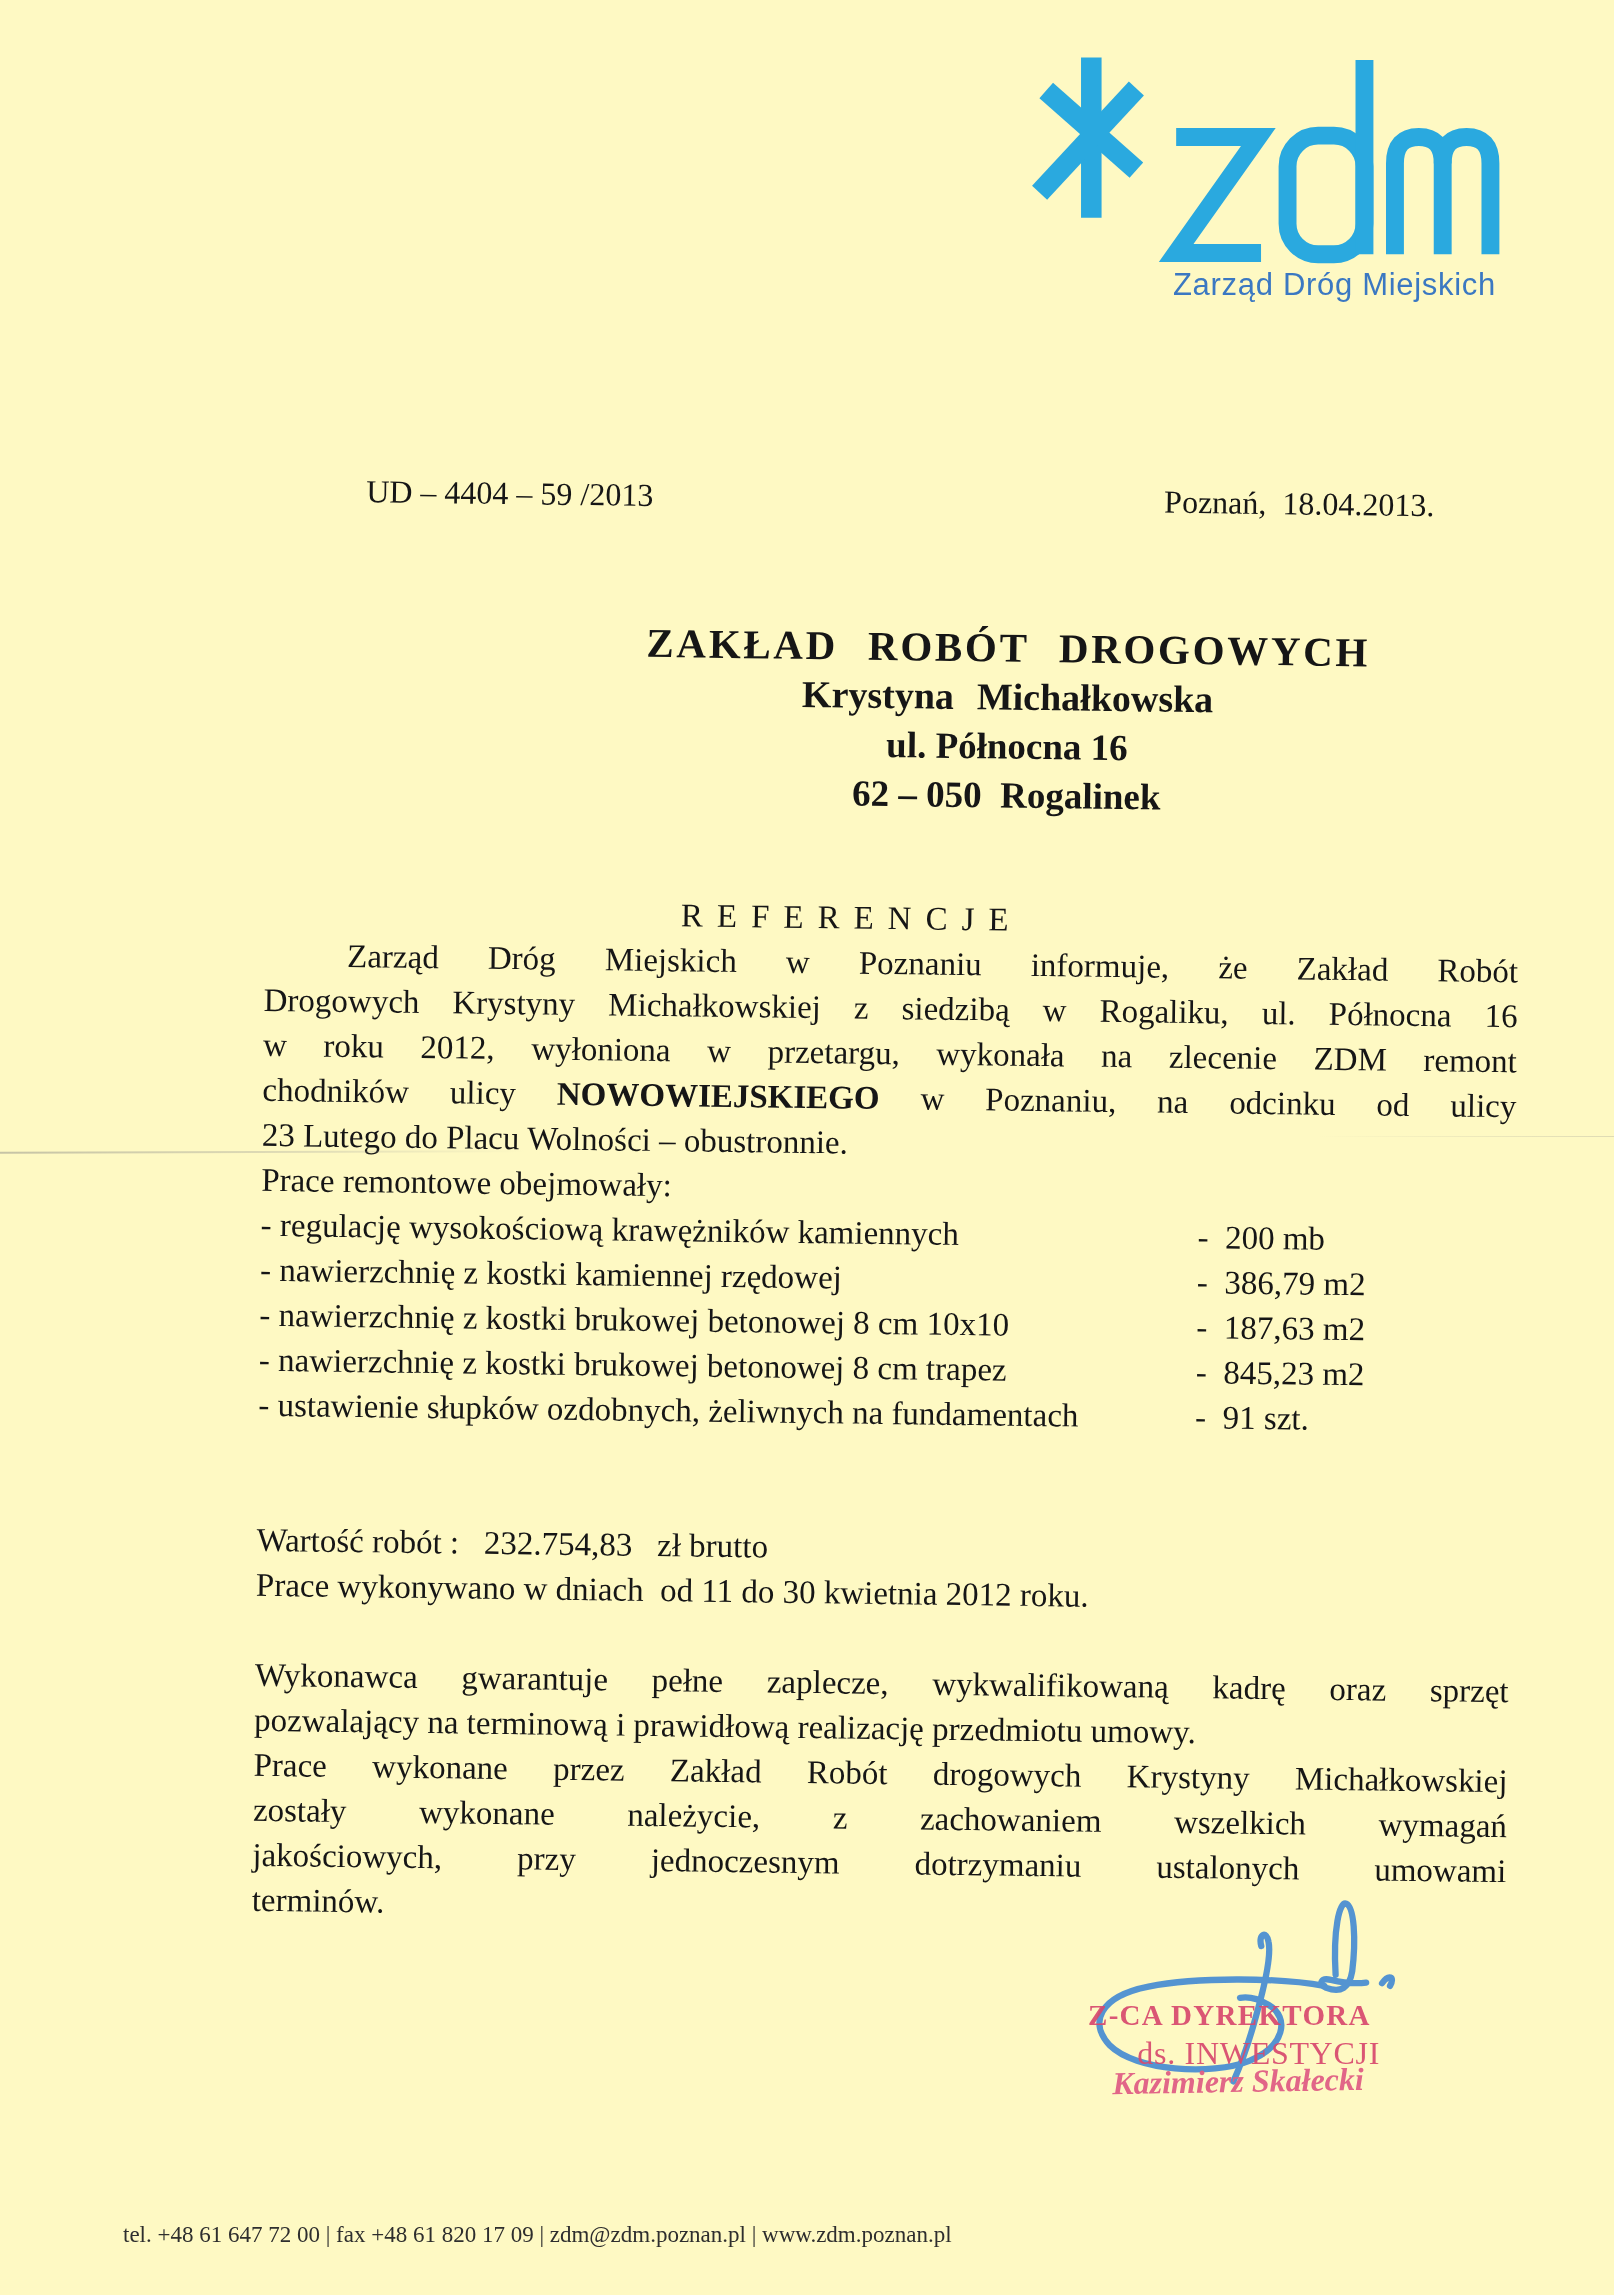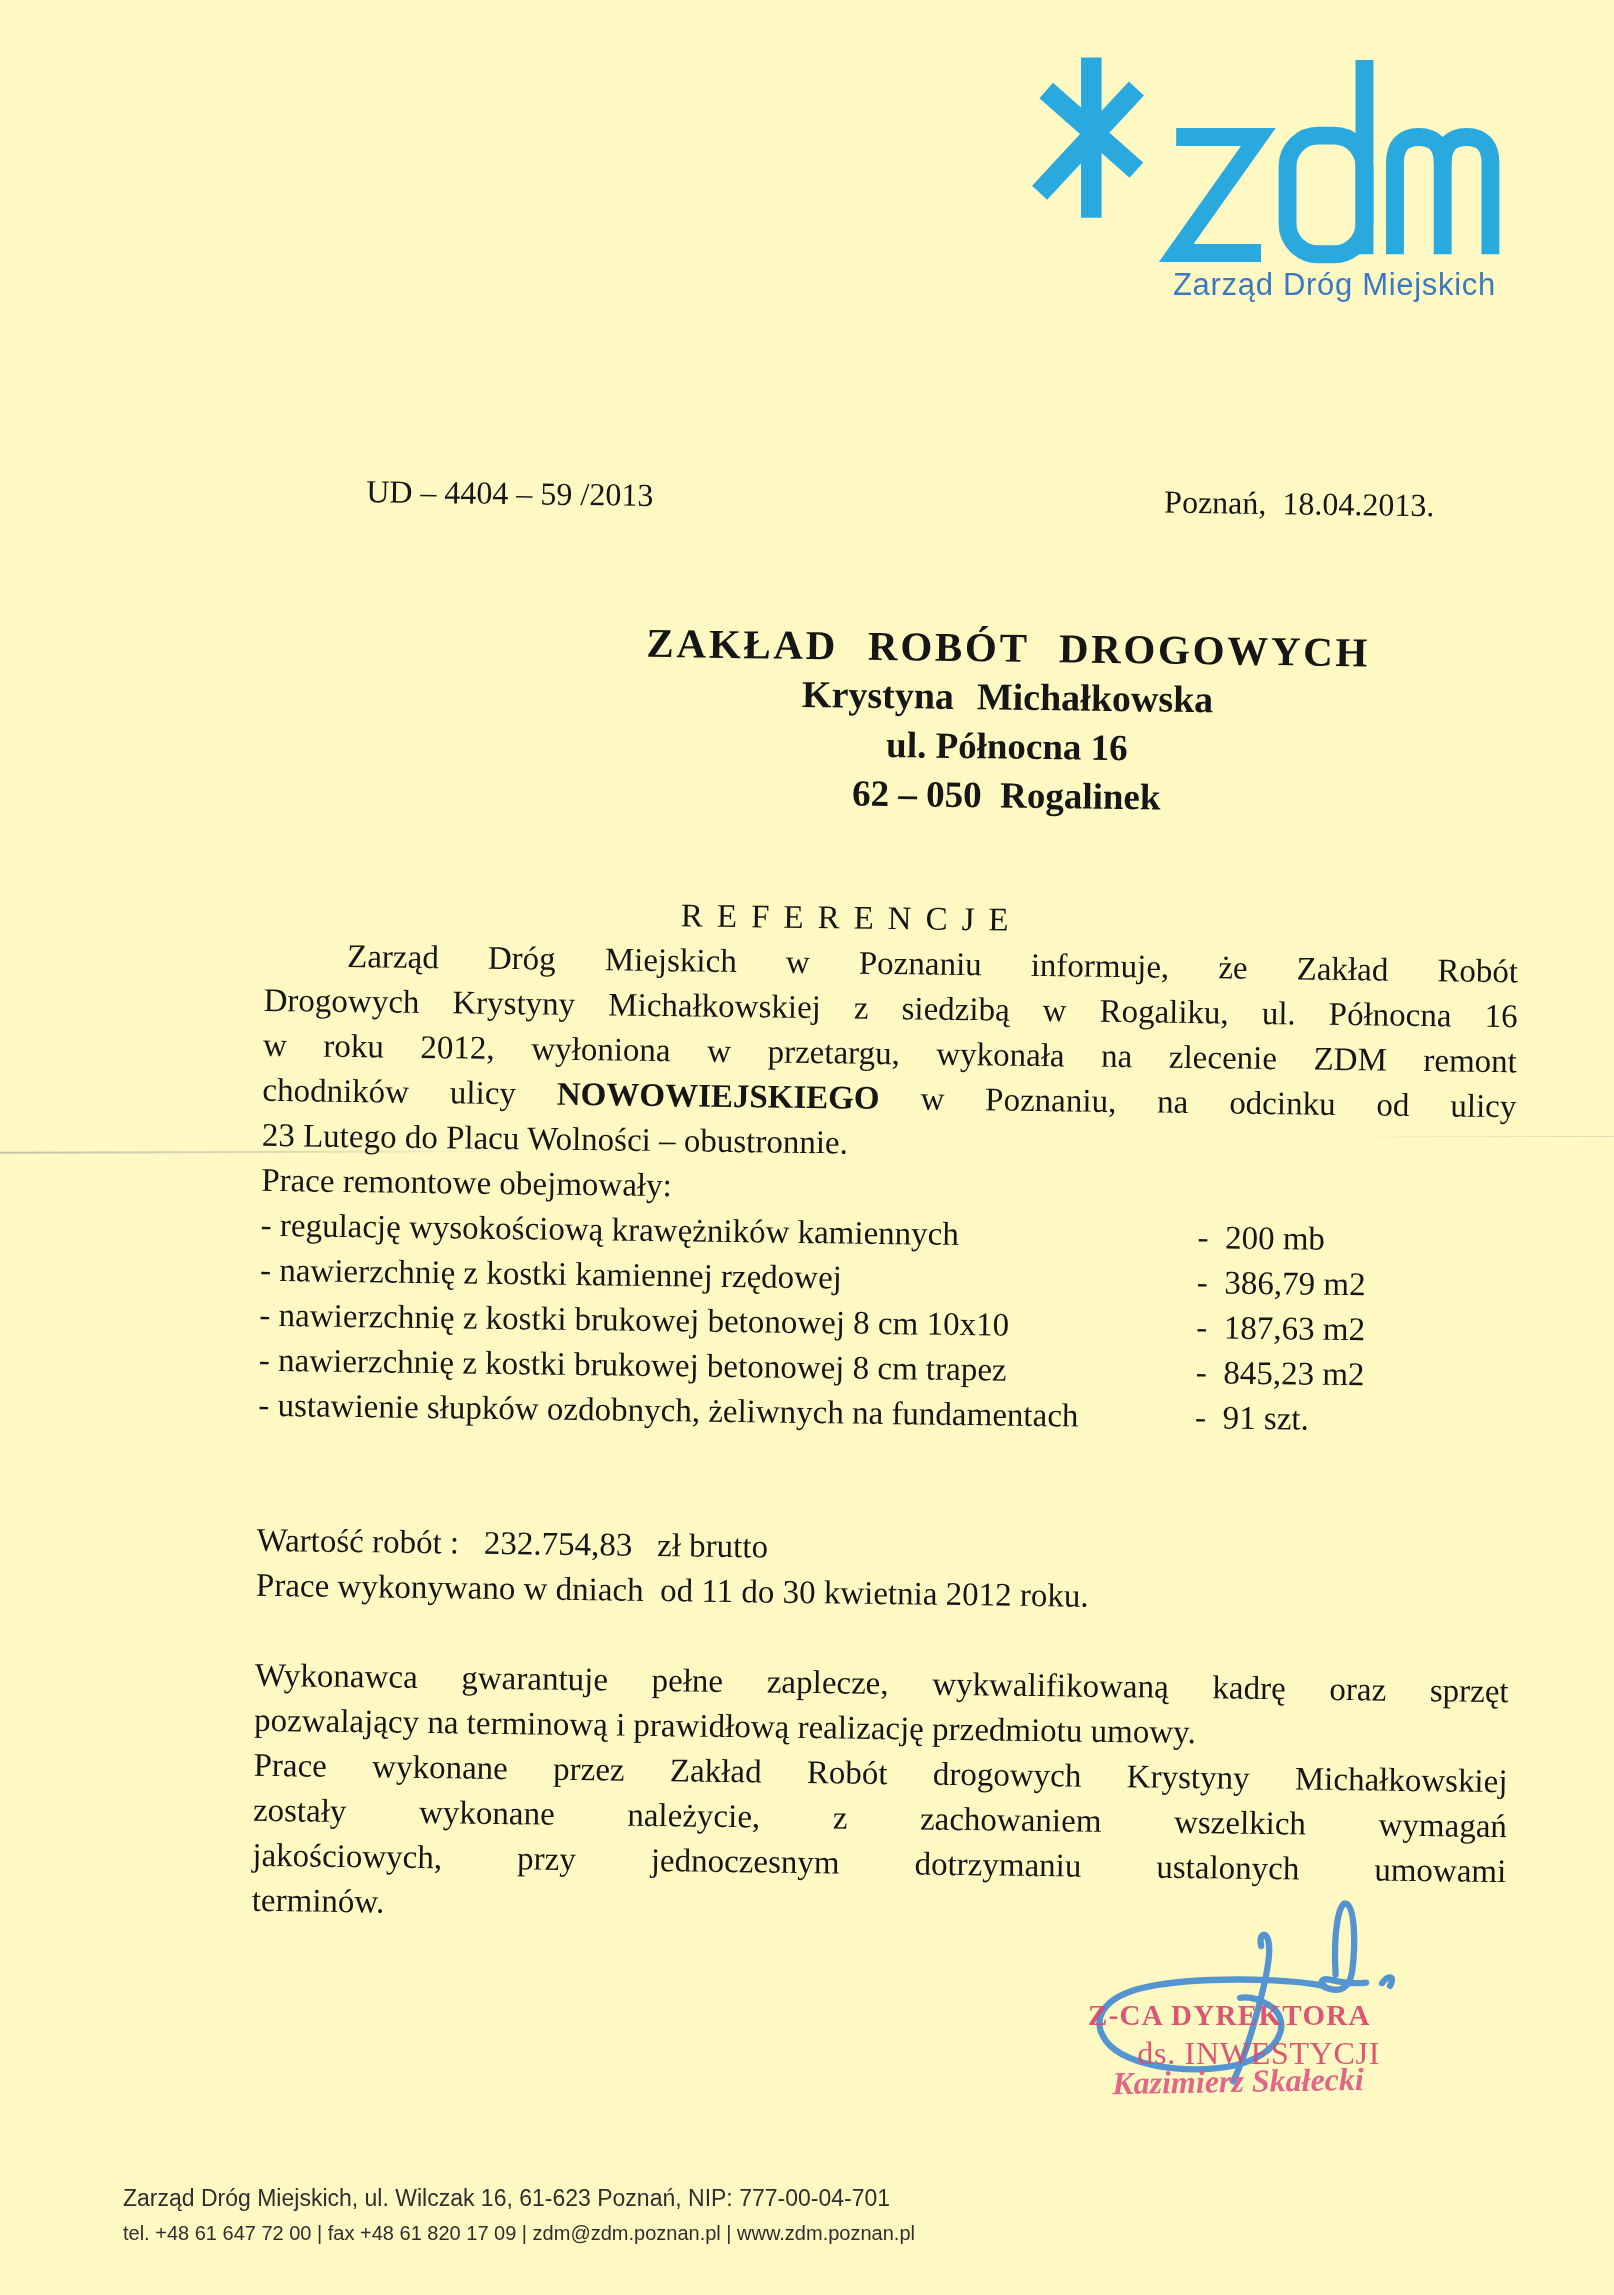--- a/index.html
+++ b/index.html
@@ -77,21 +77,21 @@
   }
   .poz{color:#2b5fae;}
   .nan{color:#3a7bc4;}
   .poznan-star{position:absolute; left:211px; top:-16px; width:40px; height:44px;}
   .footer-line1{
     position:absolute; left:123px; top:2185px;
     font-family:"Liberation Sans", sans-serif; font-size:23px; color:#2e2e2e;
   }
   .footer-line2{
     position:absolute; left:123px; top:2222px;
-    font-family:Liberation Sans, sans-serif; font-size:20px; color:#2e2e2e;
+    font-family:Liberation Serif, serif; font-size:23px; color:#2e2e2e;
   }
 </style>
 </head>
 <body>
 
 <div class="page">
 
   <svg class="zdm-logo" viewBox="0 0 730 330" fill="none" xmlns="http://www.w3.org/2000/svg">
     <g stroke="#2aa9df" stroke-width="31">
       <path d="M100 8 L100 250"></path>
@@ -181,17 +181,16 @@
       <path d="M412 135 C408 66 418 24 428 28 C440 33 443 82 437 130 C433 155 420 163 398 155 C385 149 390 139 405 143 C422 147 444 149 458 147"></path>
       <path d="M395 152 C330 140 205 138 130 153 C55 168 40 208 72 242 C110 280 225 288 282 265 C334 244 345 200 310 180 C295 171 280 168 268 170"></path>
       <path d="M482 148 C492 134 502 138 494 152"></path>
     </g>
   </svg>
 
   <div class="stamp-l1">Z-CA DYREKTORA</div>
   <div class="stamp-l2">ds. INWESTYCJI</div>
   <div class="stamp-name">Kazimierz Skałecki</div>
 
-  <div class="footer-line1">Zarząd Dróg Miejskich, ul. Wilczak 16, 61-623 Poznań, NIP: 777-00-04-701</div>
   <div class="footer-line2">tel. +48 61 647 72 00 | fax +48 61 820 17 09 | zdm@zdm.poznan.pl | www.zdm.poznan.pl</div>
 
 </div>
 
 
 </body></html>

